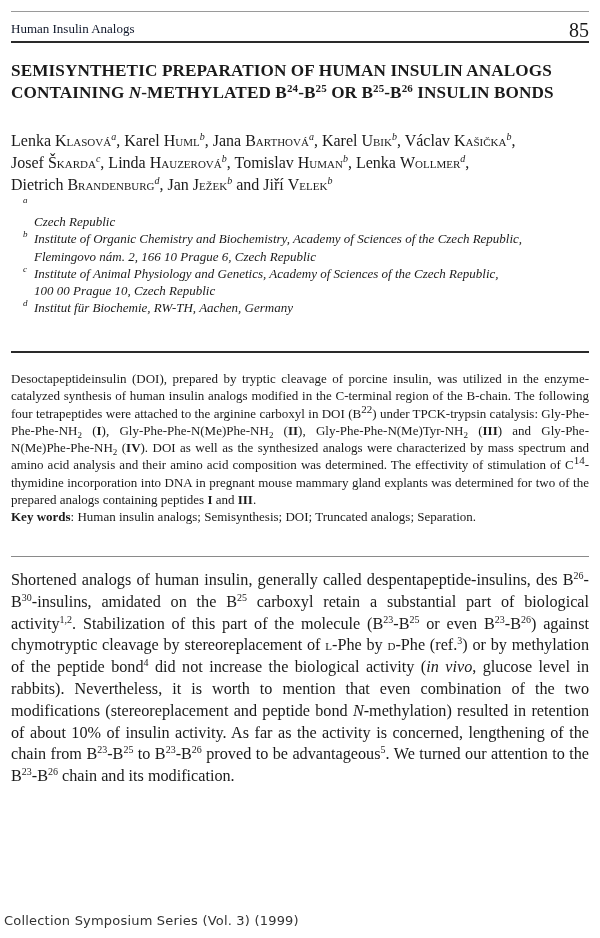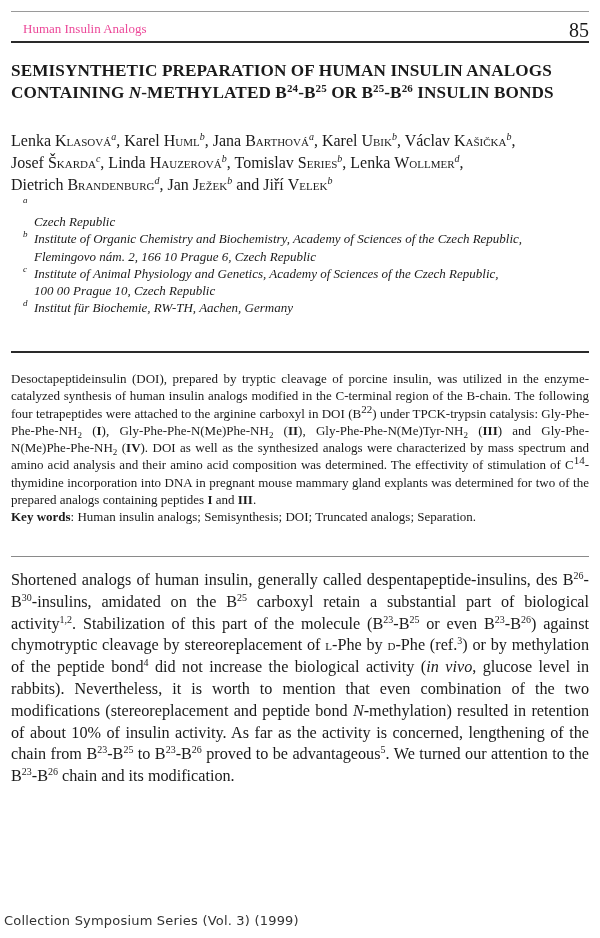--- a/index.html
+++ b/index.html
@@ -1,20 +1,20 @@
 <!DOCTYPE html>
 <html><head>
 <meta charset="utf-8">
 <style>
   html, body { margin: 0; padding: 0; background: #ffffff; }
   body { width: 600px; height: 938px; position: relative; overflow: hidden; color: #1a1a1a; font-family: "Liberation Serif", "DejaVu Serif", serif; }
 
   .top-rule { position: absolute; left: 11px; width: 578px; top: 11px; height: 1px; background: #9a9a9a; }
   .header { position: absolute; left: 11px; width: 578px; top: 19px; height: 20px; }
-  .running-title { position: absolute; left: 12px; top: 2px; font-size: 13px; color: #ec4899; }
+  .running-title { position: absolute; left: 0; top: 2px; font-size: 13px; color: #0f172a; }
   .page-number { position: absolute; right: 0; top: 0; font-size: 20px; font-weight: normal; }
   .header-rule { position: absolute; left: 11px; width: 578px; top: 41px; height: 2px; background: #2a2a2a; }
 
   .title { position: absolute; left: 11px; width: 578px; top: 60px; font-size: 17.2px; font-weight: bold; line-height: 22px; letter-spacing: 0.1px; }
   .title sup { font-size: 11px; line-height: 0; vertical-align: 6px; }
 
   .authors { position: absolute; left: 11px; width: 580px; top: 130px; font-size: 16px; line-height: 22px; }
   .authors .sc { font-variant: small-caps; }
   .authors sup { font-style: italic; font-size: 10px; line-height: 0; vertical-align: 6px; }
 
@@ -48,21 +48,21 @@
 </div>
 <div class="header-rule"></div>
 
 <h1 class="title" style="margin:0;">
   <span>SEMISYNTHETIC PREPARATION OF HUMAN INSULIN ANALOGS</span><br>
   <span><span>CONTAINING </span><i>N</i><span>-METHYLATED B</span><sup>24</sup><span>-B</span><sup>25</sup><span> OR B</span><sup>25</sup><span>-B</span><sup>26</sup><span> INSULIN BONDS</span></span>
 </h1>
 
 <div class="authors">
   <span><span>Lenka </span><span class="sc">Klasová</span><sup>a</sup><span>, </span></span><span><span>Karel </span><span class="sc">Huml</span><sup>b</sup><span>, </span></span><span><span>Jana </span><span class="sc">Barthová</span><sup>a</sup><span>, </span></span><span><span>Karel </span><span class="sc">Ubik</span><sup>b</sup><span>, </span></span><span><span>Václav </span><span class="sc">Kašička</span><sup>b</sup><span>,</span></span><br>
-  <span><span>Josef </span><span class="sc">Škarda</span><sup>c</sup><span>, </span></span><span><span>Linda </span><span class="sc">Hauzerová</span><sup>b</sup><span>, </span></span><span><span>Tomislav </span><span class="sc">Series</span><sup>b</sup><span>, </span></span><span><span>Lenka </span><span class="sc">Wollmer</span><sup>d</sup><span>,</span></span><br>
+  <span><span>Josef </span><span class="sc">Škarda</span><sup>c</sup><span>, </span></span><span><span>Linda </span><span class="sc">Hauzerová</span><sup>b</sup><span>, </span></span><span><span>Tomislav </span><span class="sc">Human</span><sup>b</sup><span>, </span></span><span><span>Lenka </span><span class="sc">Wollmer</span><sup>d</sup><span>,</span></span><br>
   <span><span>Dietrich </span><span class="sc">Brandenburg</span><sup>d</sup><span>, </span></span><span><span>Jan </span><span class="sc">Ježek</span><sup>b</sup><span> and </span></span><span><span>Jiří </span><span class="sc">Velek</span><sup>b</sup></span>
 </div>
 
 <div class="affiliations">
   <div class="aff"><sup>a</sup><br><span>Czech Republic</span></div>
   <div class="aff"><sup>b</sup><span>Institute of Organic Chemistry and Biochemistry, Academy of Sciences of the Czech Republic,</span><br><span>Flemingovo nám. 2, 166 10 Prague 6, Czech Republic</span></div>
   <div class="aff"><sup>c</sup><span>Institute of Animal Physiology and Genetics, Academy of Sciences of the Czech Republic,</span><br><span>100 00 Prague 10, Czech Republic</span></div>
   <div class="aff"><sup>d</sup><span>Institut für Biochemie, RW-TH, Aachen, Germany</span></div>
 </div>
 

